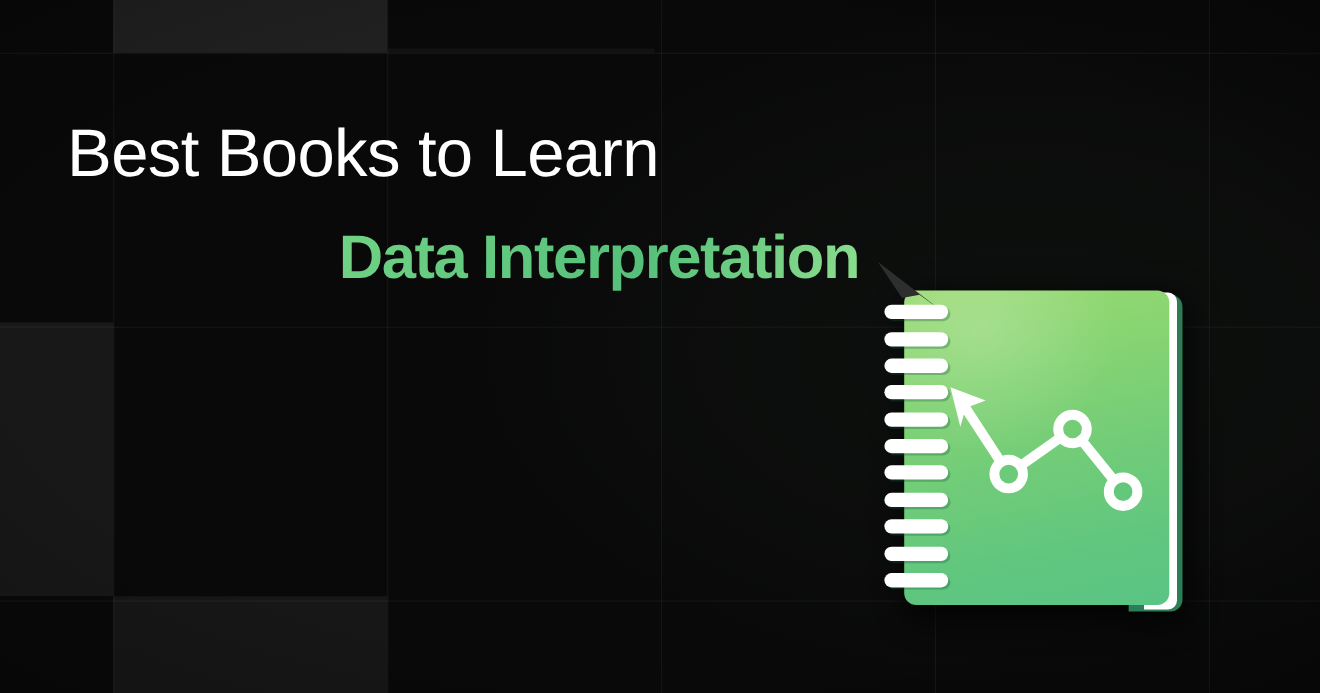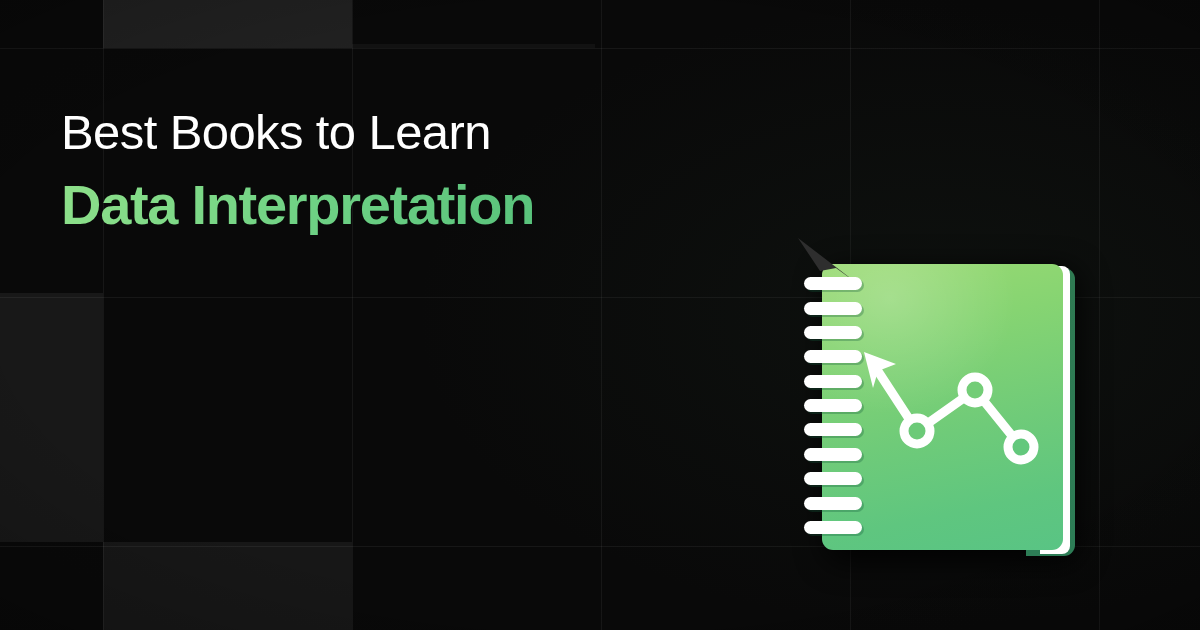--- a/index.html
+++ b/index.html
@@ -58,38 +58,39 @@
   
   .headline {
     position: absolute;
     left: 61px;
     top: 104px;
     width: 720px;
   }
   .headline .line1 {
     display: block;
     color: #ffffff;
-    font-size: 49px;
+    font-size: 61px;
     font-weight: 400;
     letter-spacing: -0.6px;
     line-height: 1.18;
     white-space: nowrap;
   }
   .headline .line2 {
     display: block;
-    margin-top: 12px;
+    margin-top: 27px;
     font-size: 56px;
     font-weight: 700;
     letter-spacing: -1.3px;
     line-height: 1.1;
     white-space: nowrap;
     background: linear-gradient(110deg, #8ee08a 0%, #6ed184 36%, #55c07a 72%, #8ddd8e 100%);
     -webkit-background-clip: text;
     background-clip: text;
     color: transparent;
+    text-align: right;
     -webkit-text-fill-color: transparent;
   }
 
   
   .notebook {
     position: absolute;
     left: 790px;
     top: 238px;
     width: 300px;
     height: 325px;

